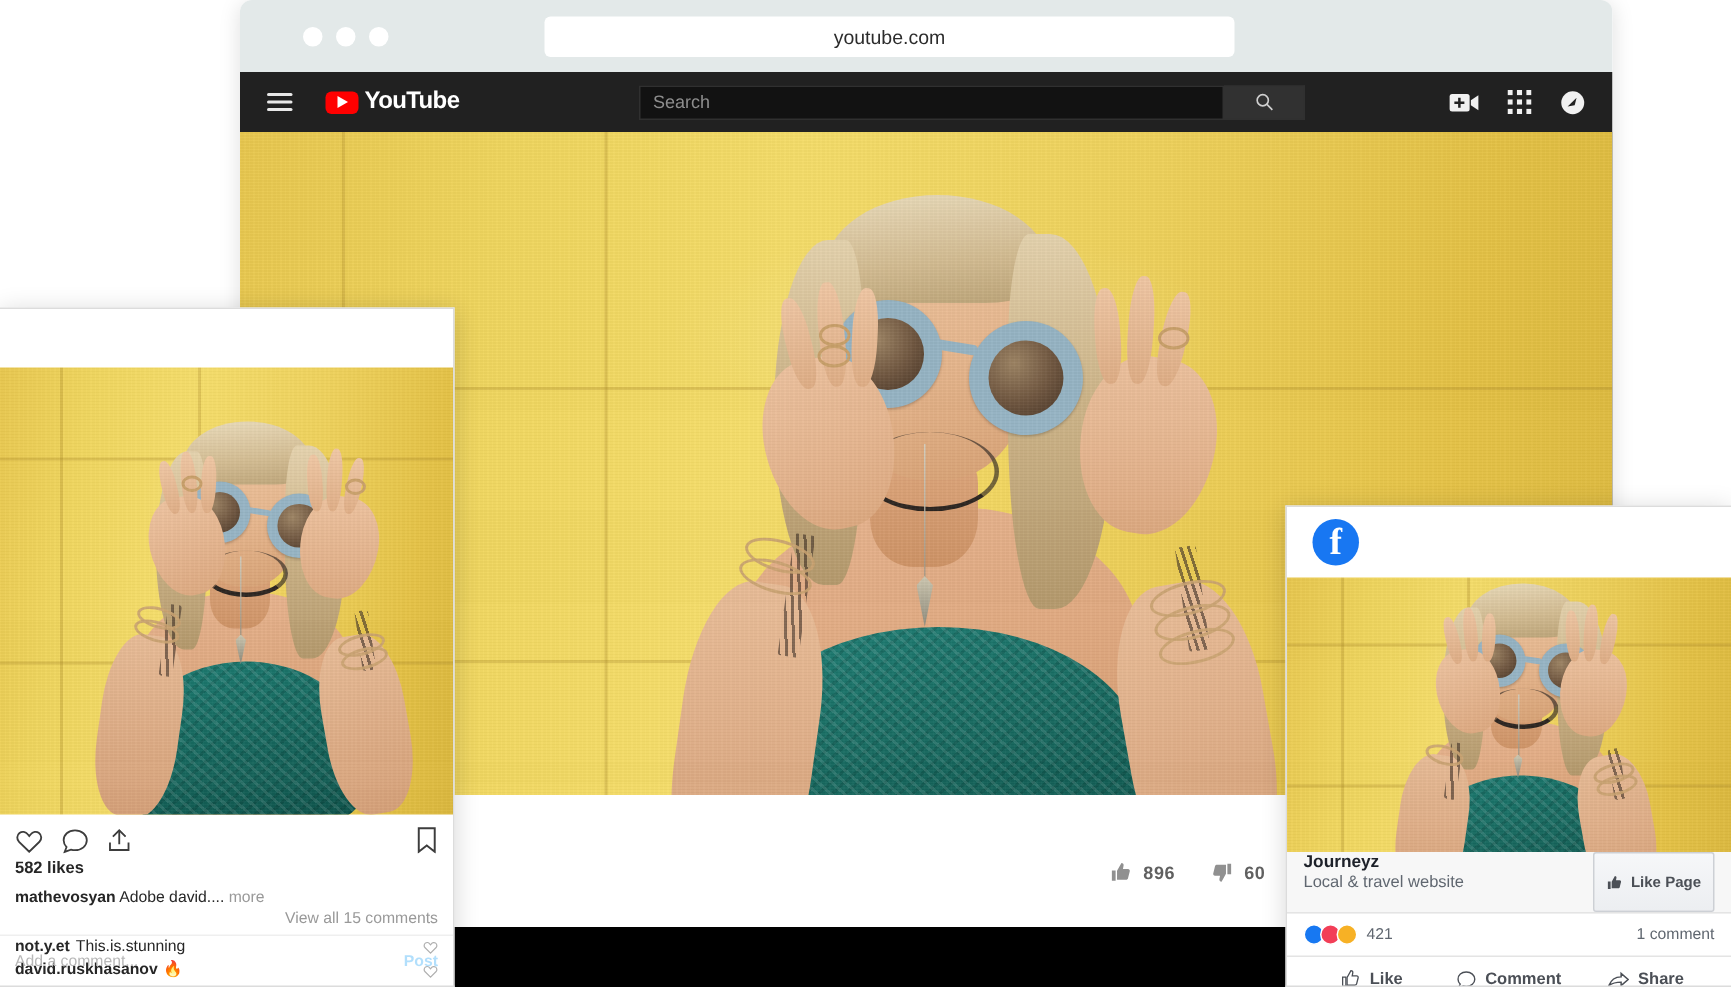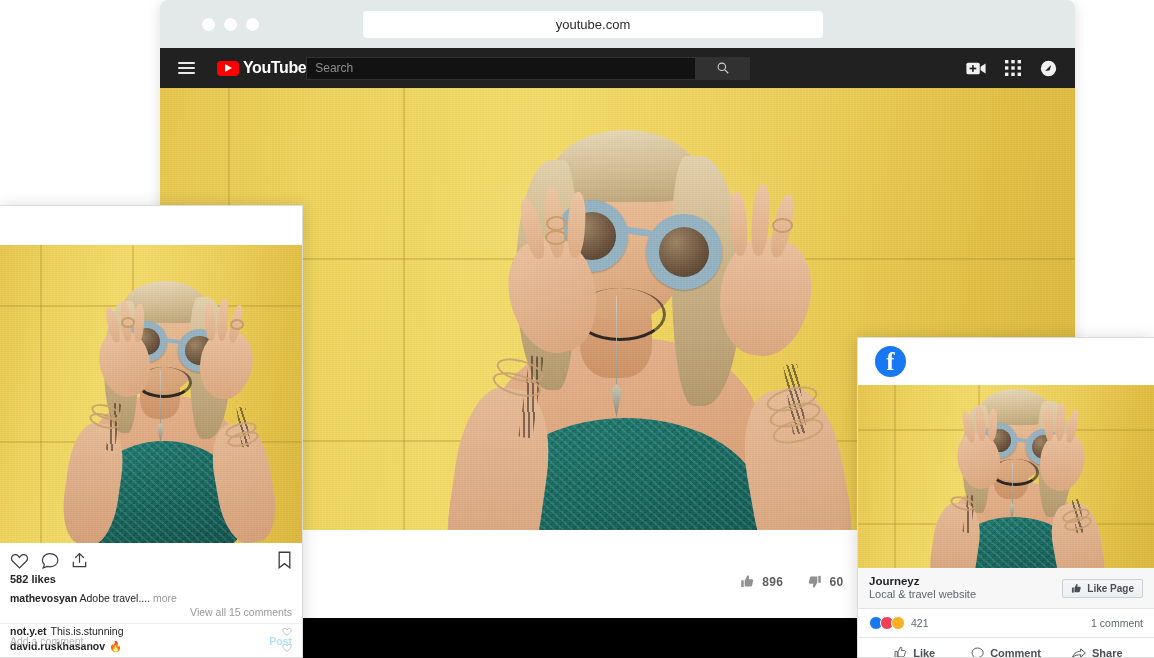--- a/index.html
+++ b/index.html
@@ -212,20 +212,21 @@
   .yt-play::after {
     content: "";
     position: absolute; left: 8px; top: 3.5px;
     border-left: 7px solid #fff;
     border-top: 4px solid transparent;
     border-bottom: 4px solid transparent;
   }
   .yt-word { color: #fff; font-size: 16px; font-weight: bold; letter-spacing: -.4px; }
   #yt-search-wrap {
     display: flex;
+    margin-left: 120px;
   }
   #yt-search {
     width: 390px; height: 23px;
     background: #121212;
     border: 1px solid #303030;
     box-sizing: border-box;
     display: flex; align-items: center;
     padding-left: 8px;
     font-size: 12px;
     color: #8d8d8d;
@@ -373,21 +374,21 @@
     text-align: center;
     color: #fff;
     font-family: "Liberation Serif", serif;
     font-weight: bold;
     font-size: 25px;
     line-height: 1;
   }
   #fb-photo { height: 183px; position: relative; }
   #fb-pagebar {
     height: 41px;
-    display: flex; align-items: center;
+    display: flex; 
     padding: 0 11px;
     background: #f7f7f7;
     border-bottom: 1px solid #e4e4e4;
     box-sizing: border-box;
   }
   #fb-pagename { font-size: 11.5px; font-weight: bold; color: #1d2129; line-height: 1.25; }
   #fb-pagesub { font-size: 11px; color: #606770; line-height: 1.25; }
   #fb-likepage {
     margin-left: auto;
     border: 1px solid #cdd0d5;
@@ -695,21 +696,21 @@
             <path d="M2.5 1.5h13v19l-6.5-5-6.5 5z" fill="none" stroke="#3d3d3d" stroke-width="1.6"></path>
           </svg>
         </span>
       </div>
     </div>
 
     <div id="ig-likes">582 likes</div>
 
     <div id="ig-caption">
       <span class="user">mathevosyan</span>
-      <span>Adobe travel....</span>
+      <span>Adobe david....</span>
       <span class="more">more</span>
     </div>
 
     <div id="ig-viewall">View all 15 comments</div>
 
     <div class="ig-comment" style="margin-top:6px;">
       <span class="user">not.y.et</span>
       <span>This.is.stunning</span>
       <span class="heart">
         <svg width="10" height="9" viewBox="0 0 24 22">

